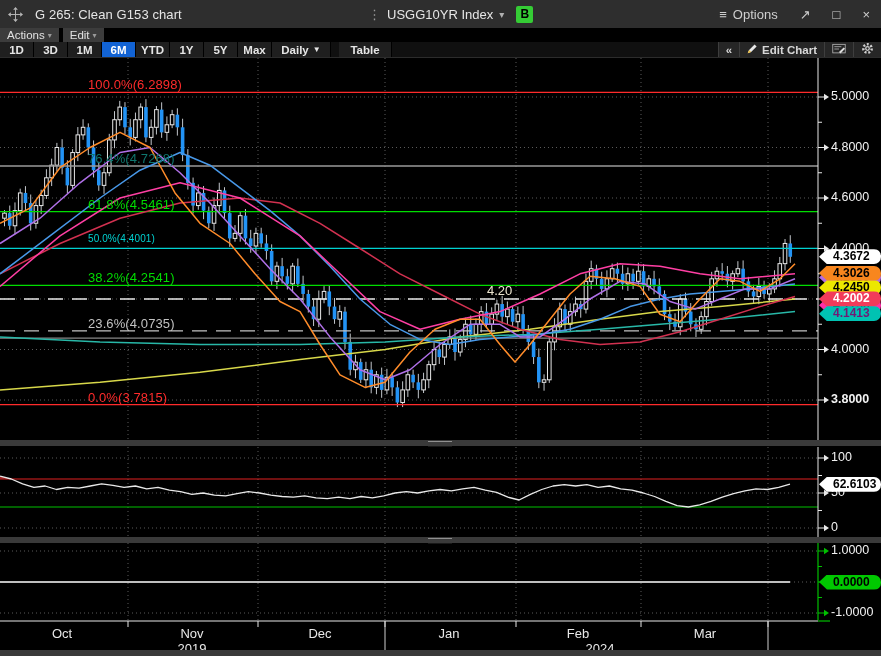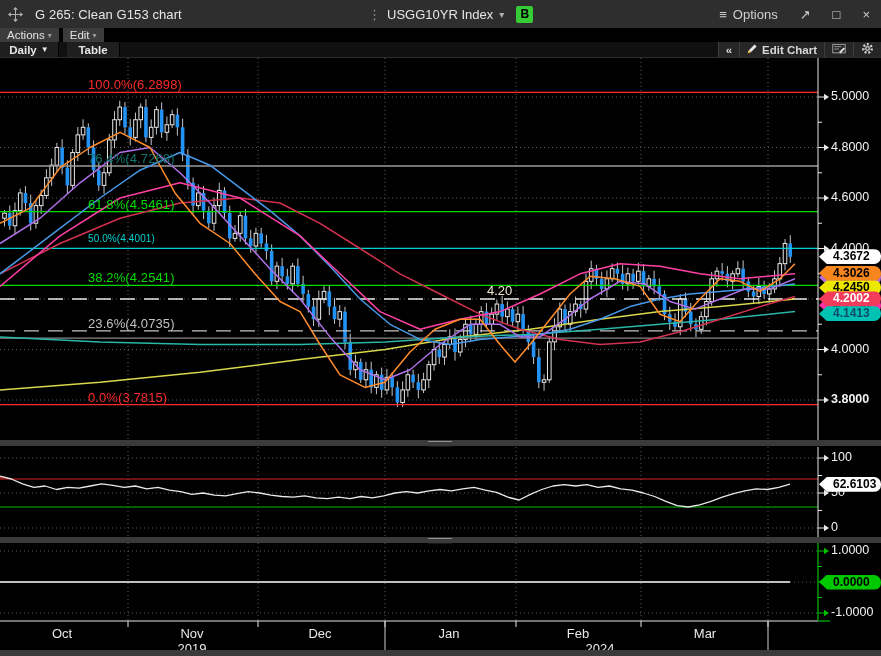--- a/index.html
+++ b/index.html
@@ -74,20 +74,30 @@
         <span>Actions</span>
         <span class="caret">▾</span>
       </div>
     <div class="menubtn">
         <span>Edit</span>
         <span class="caret">▾</span>
       </div>
   </div>
 
   <div class="tabrow">
+    <div id="range-tabs" style="display:flex;">
+        <div class="tab">1D</div>
+        <div class="tab">3D</div>
+        <div class="tab">1M</div>
+        <div class="tab active">6M</div>
+        <div class="tab">YTD</div>
+        <div class="tab">1Y</div>
+        <div class="tab">5Y</div>
+        <div class="tab">Max</div>
+      </div>
     <div class="tab wide">
         <span>Daily</span>
         <span class="dn">▼</span>
       </div>
     <div class="tabspacer"></div>
     <div class="tab" style="min-width:48px;">
         <span>Table</span>
       </div>
     <div class="tabright">
       <div class="tbtn">
@@ -546,21 +556,21 @@
       <div class="alabel" style="position: absolute; left: 831px; top: 427px;">50</div>
       <div class="alabel" style="position: absolute; left: 831px; top: 462px;">0</div>
       <div class="alabel" style="left: 831px; top: 485px;">1.0000</div>
       <div class="alabel" style="left: 831px; top: 547px;">-1.0000</div>
       <div class="tag" style="top: 191.282px; background: rgb(255, 255, 255); color: rgb(0, 0, 0); z-index: 37;">4.3672</div>
       <div class="tag" style="top: 207.594px; background: rgb(248, 134, 30); color: rgb(0, 0, 0); z-index: 36;">4.3026</div>
       <div class="tag" style="top: 212.037px; background: rgb(179, 107, 224); color: rgb(0, 0, 0); z-index: 32;">4.2850</div>
       <div class="tag" style="top: 222.137px; background: rgb(236, 232, 0); color: rgb(0, 0, 0); z-index: 33;">4.2450</div>
       <div class="tag" style="top: 233.45px; background: rgb(242, 59, 90); color: rgb(255, 255, 255); z-index: 35;">4.2002</div>
       <div class="tag" style="top: 239.661px; background: rgb(255, 47, 168); color: rgb(0, 0, 0); z-index: 31;">4.1756</div>
-      <div class="tag" style="top: 248.322px; background: rgb(0, 194, 178); color: #0c4a6e; z-index: 34;">4.1413</div>
+      <div class="tag" style="top: 248.322px; background: rgb(0, 194, 178); color: #701a75; z-index: 34;">4.1413</div>
       <div class="tag" style="top: 418.68px; background: rgb(255, 255, 255); color: rgb(0, 0, 0); z-index: 30;">62.6103</div>
       <div class="tag" style="top: 516.5px; background: rgb(0, 200, 0); color: rgb(0, 0, 0); z-index: 30;">0.0000</div>
       <svg width="881" height="36" viewBox="0 562 881 36" style="left: 0px; top: 562px;">
         <line x1="0" y1="563" x2="818" y2="563" stroke="#e8e8e8" stroke-width="1.2"></line>
         <line x1="818" y1="563" x2="830" y2="563" stroke="#00c000" stroke-width="1.2"></line>
         <line x1="128" y1="563" x2="128" y2="569" stroke="#e8e8e8" stroke-width="1"></line>
         <line x1="258" y1="563" x2="258" y2="569" stroke="#e8e8e8" stroke-width="1"></line>
         <line x1="385" y1="563" x2="385" y2="569" stroke="#e8e8e8" stroke-width="1"></line>
         <line x1="516" y1="563" x2="516" y2="569" stroke="#e8e8e8" stroke-width="1"></line>
         <line x1="641" y1="563" x2="641" y2="569" stroke="#e8e8e8" stroke-width="1"></line>

